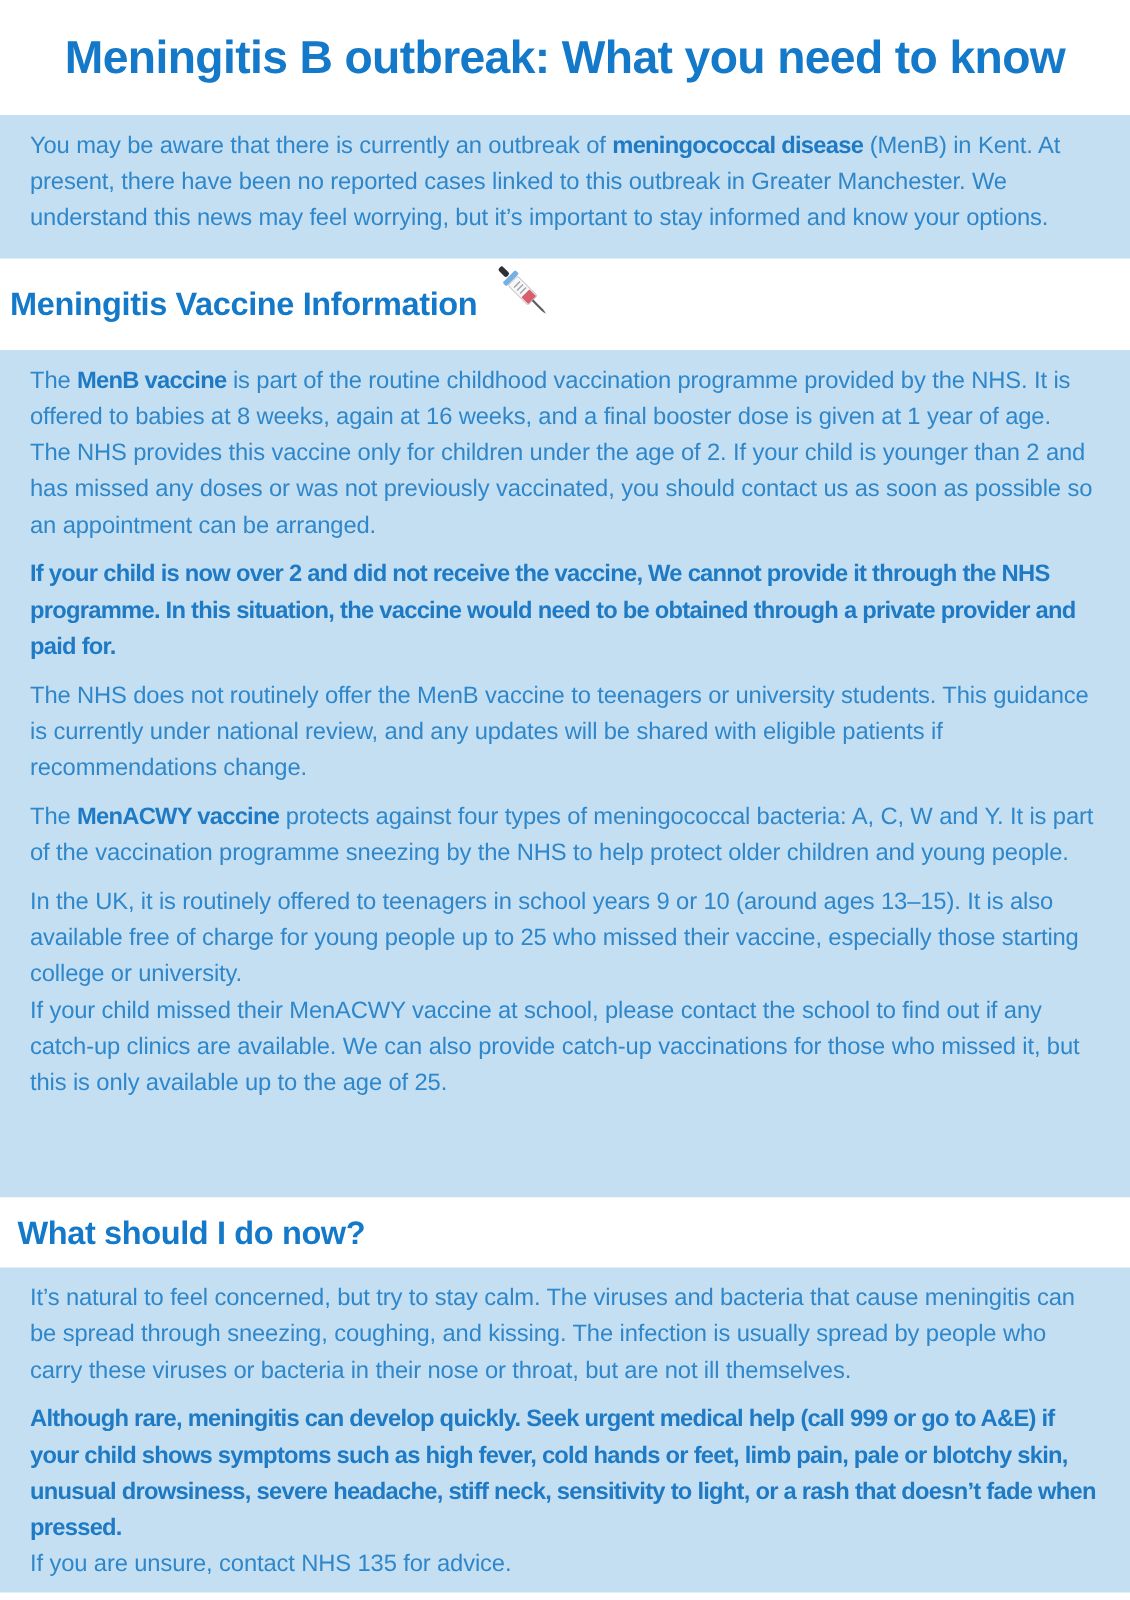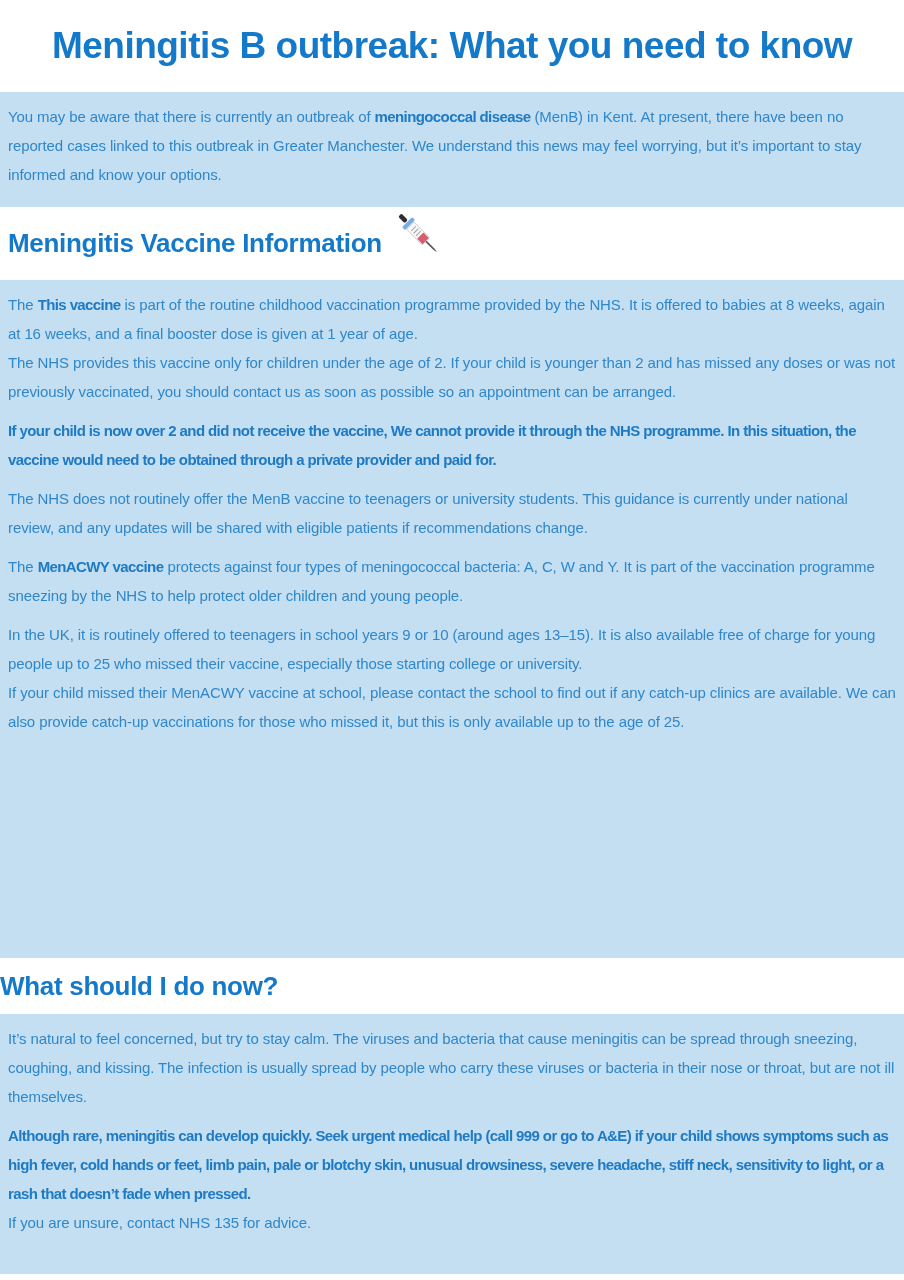--- a/index.html
+++ b/index.html
@@ -21,30 +21,30 @@
   .header{
     height:92px;display:flex;align-items:center;justify-content:center;
     background:var(--page-bg);
   }
   .title{
     font-size:37px;font-weight:700;letter-spacing:-0.5px;
     color:var(--heading-blue);white-space:nowrap;
   }
   .panel{
     background:var(--panel-bg);
-    padding:10px 8px;overflow:hidden;
-    font-size:15px;line-height:29px;letter-spacing:-0.1px;
+    padding:10px 24px;overflow:hidden;
+    font-size:19px;line-height:29px;letter-spacing:-0.1px;
     color:var(--body-blue);
   }
   #intro-panel{height:115px;}
   #vaccine-panel{height:678px;}
   #action-panel{height:260px;}
   .band{background:var(--page-bg);display:flex;align-items:center;}
   #vaccine-band{height:73px;padding-left:8px;}
-  #action-band{height:56px;}
+  #action-band{height:56px;padding-left:14px;}
   .section-heading{
     font-size:26px;font-weight:700;letter-spacing:-0.3px;
     color:var(--heading-blue);white-space:nowrap;
   }
   .para{margin:0;}
   .para span.r{color:var(--body-blue);}
   .para span.b{font-weight:700;color:var(--bold-blue);letter-spacing:-0.6px;}
   .icon-syringe{display:inline-block;margin-left:10px;transform:translateY(-8px);}
 </style>
 </head>
@@ -71,21 +71,21 @@
           <path d="M23 28 v8 M27 28 v8 M31 28 v8" stroke="#9aa0a8" stroke-width="1.2"></path>
           <rect x="34.5" y="27" width="9" height="10.5" fill="#d95d6d"></rect>
           <rect x="44" y="31.2" width="14" height="2" fill="#5a5a5f"></rect>
           <path d="M58 31.2 l4 1 l-4 1 z" fill="#5a5a5f"></path>
         </g>
       </svg>
     </span>
   </div>
 
   <div class="panel" id="vaccine-panel">
-      <p class="para" style="margin-top: 0px;"><span class="r">The </span><span class="b">This vaccine</span><span class="r"> is part of the routine childhood vaccination programme provided by the NHS. It is offered to babies at 8 weeks, again at 16 weeks, and a final booster dose is given at 1 year of age.</span></p>
+      <p class="para" style="margin-top: 0px;"><span class="r">The </span><span class="b">MenB vaccine</span><span class="r"> is part of the routine childhood vaccination programme provided by the NHS. It is offered to babies at 8 weeks, again at 16 weeks, and a final booster dose is given at 1 year of age.</span></p>
       <p class="para" style="margin-top: 0px;"><span class="r">The NHS provides this vaccine only for children under the age of 2. If your child is younger than 2 and has missed any doses or was not previously vaccinated, you should contact us as soon as possible so an appointment can be arranged.</span></p>
       <p class="para" style="margin-top: var(--para-gap);"><span class="b">If your child is now over 2 and did not receive the vaccine, We cannot provide it through the NHS programme. In this situation, the vaccine would need to be obtained through a private provider and paid for.</span></p>
       <p class="para" style="margin-top: var(--para-gap);"><span class="r">The NHS does not routinely offer the MenB vaccine to teenagers or university students. This guidance is currently under national review, and any updates will be shared with eligible patients if recommendations change.</span></p>
       <p class="para" style="margin-top: var(--para-gap);"><span class="r">The </span><span class="b">MenACWY vaccine</span><span class="r"> protects against four types of meningococcal bacteria: A, C, W and Y. It is part of the vaccination programme sneezing by the NHS to help protect older children and young people.</span></p>
       <p class="para" style="margin-top: var(--para-gap);"><span class="r">In the UK, it is routinely offered to teenagers in school years 9 or 10 (around ages 13–15). It is also available free of charge for young people up to 25 who missed their vaccine, especially those starting college or university.</span></p>
       <p class="para" style="margin-top: 0px;"><span class="r">If your child missed their MenACWY vaccine at school, please contact the school to find out if any catch-up clinics are available. We can also provide catch-up vaccinations for those who missed it, but this is only available up to the age of 25.</span></p>
     </div>
 
   <div class="band" id="action-band">
     <span class="section-heading">What should I do now?</span>

